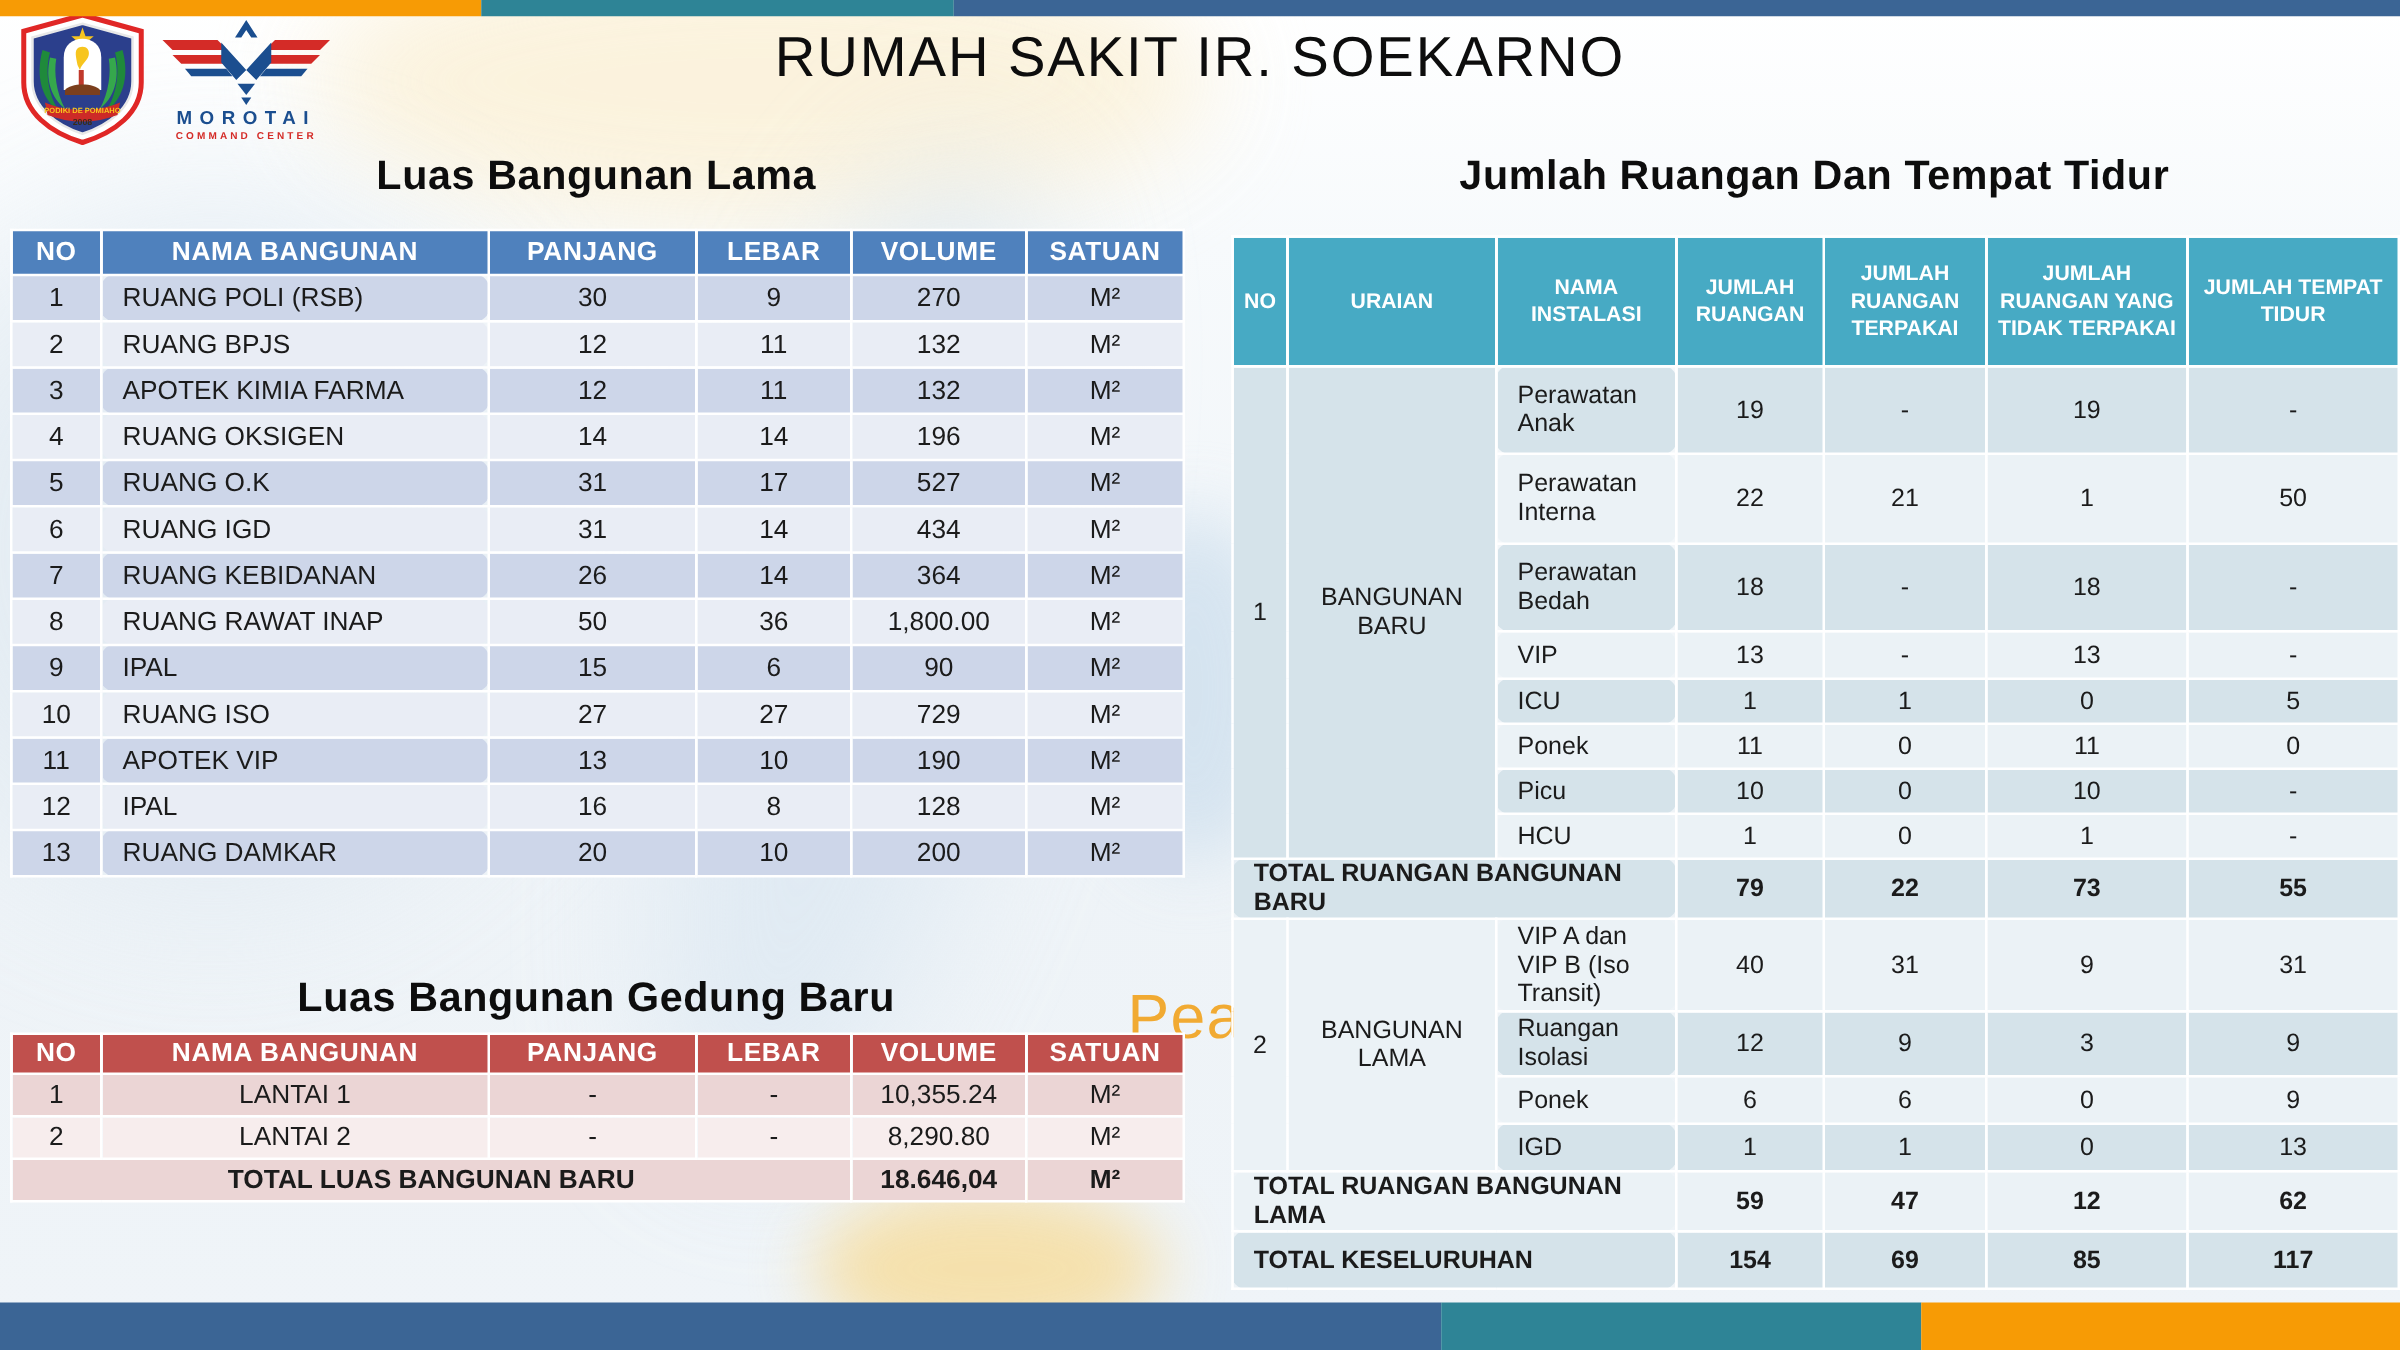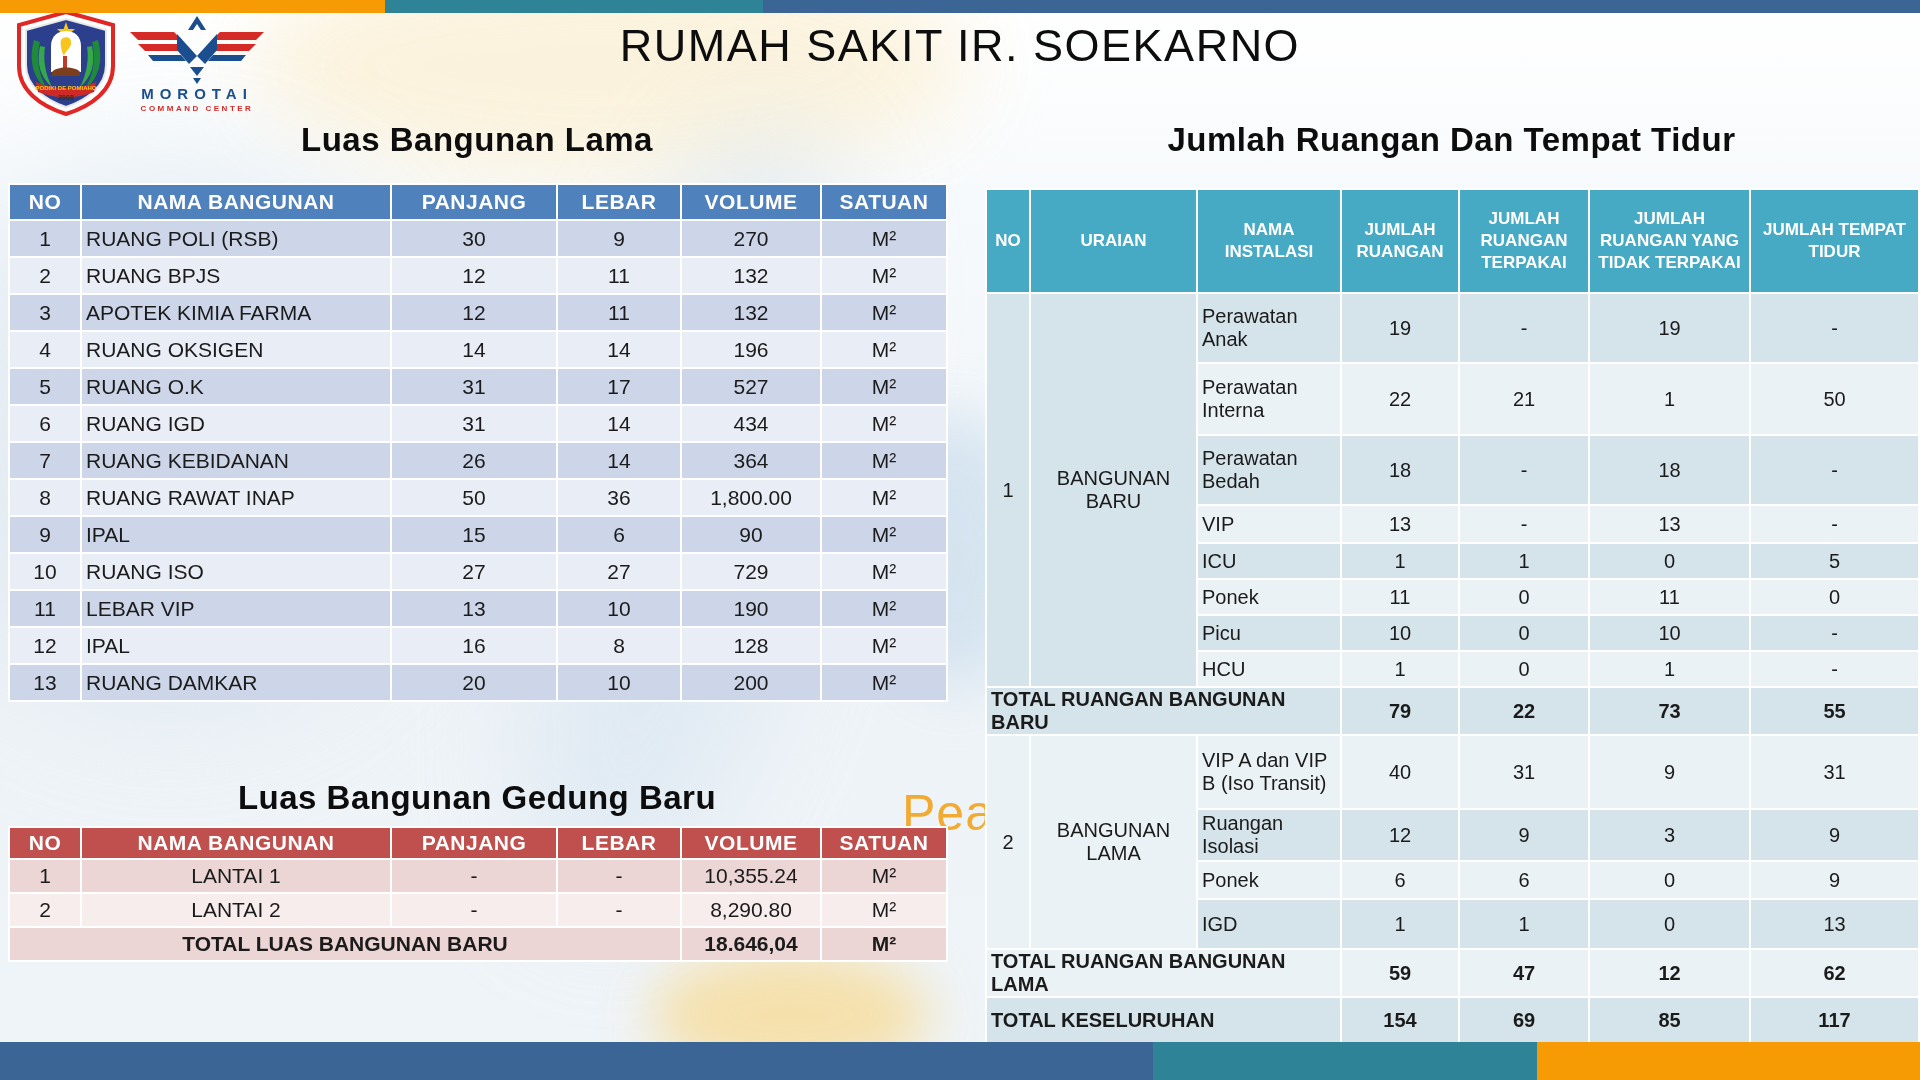--- a/index.html
+++ b/index.html
@@ -20,21 +20,21 @@
   .main-title{top:20px;left:0;width:1920px;text-align:center;font-size:45px;font-weight:400;
     letter-spacing:1.5px;color:#0d0d0d;z-index:2;}
   .logo{z-index:2;}
   
   .sec-title{font-size:33px;font-weight:700;text-align:center;color:#0d0d0d;z-index:2;letter-spacing:.5px;}
   
   table{border-collapse:collapse;table-layout:fixed;z-index:2;position:absolute;}
   td,th{border:2px solid #ffffff;text-align:center;vertical-align:middle;padding:0 4px;overflow:hidden;}
   th{color:#ffffff;font-weight:700;}
   .bold{font-weight:700;}
-  .left-al{text-align:left;padding-left:4px;}
+  .left-al{text-align:left;padding-left:16px;border-radius:10px;}
   
   .t1 th{background:#4F81BD;font-size:21px;letter-spacing:.5px;}
   .t1 td{font-size:21px;}
   .t1 tr.d>td{background:#CDD6E9;}
   .t1 tr.l>td{background:#E9EDF5;}
   
   .t2 th{background:#C0504D;font-size:21px;letter-spacing:.5px;}
   .t2 td{font-size:21px;}
   .t2 tr.pd>td{background:#EBD5D5;}
   .t2 tr.pl>td{background:#F7EDED;}
@@ -201,21 +201,21 @@
   <tr class="l" style="height:37px">
         <td>10</td>
         <td class="left-al">RUANG ISO</td>
         <td>27</td>
         <td>27</td>
         <td>729</td>
         <td>M²</td>
       </tr>
   <tr class="d" style="height:37px">
         <td>11</td>
-        <td class="left-al">LEBAR VIP</td>
+        <td class="left-al">APOTEK VIP</td>
         <td>13</td>
         <td>10</td>
         <td>190</td>
         <td>M²</td>
       </tr>
   <tr class="l" style="height:37px">
         <td>12</td>
         <td class="left-al">IPAL</td>
         <td>16</td>
         <td>8</td>
@@ -382,21 +382,21 @@
         <td>3</td>
         <td>9</td>
       </tr>
   <tr class="b2" style="height:38px">
         <td class="left-al">Ponek</td>
         <td>6</td>
         <td>6</td>
         <td>0</td>
         <td>9</td>
       </tr>
-  <tr class="b1" style="height:50px">
+  <tr class="b1" style="height:38px">
         <td class="left-al">IGD</td>
         <td>1</td>
         <td>1</td>
         <td>0</td>
         <td>13</td>
       </tr>
   <tr class="b2" style="height:46px">
     <td colspan="3" class="left-al bold">TOTAL RUANGAN BANGUNAN LAMA</td>
     <td class="bold">59</td>
     <td class="bold">47</td>

